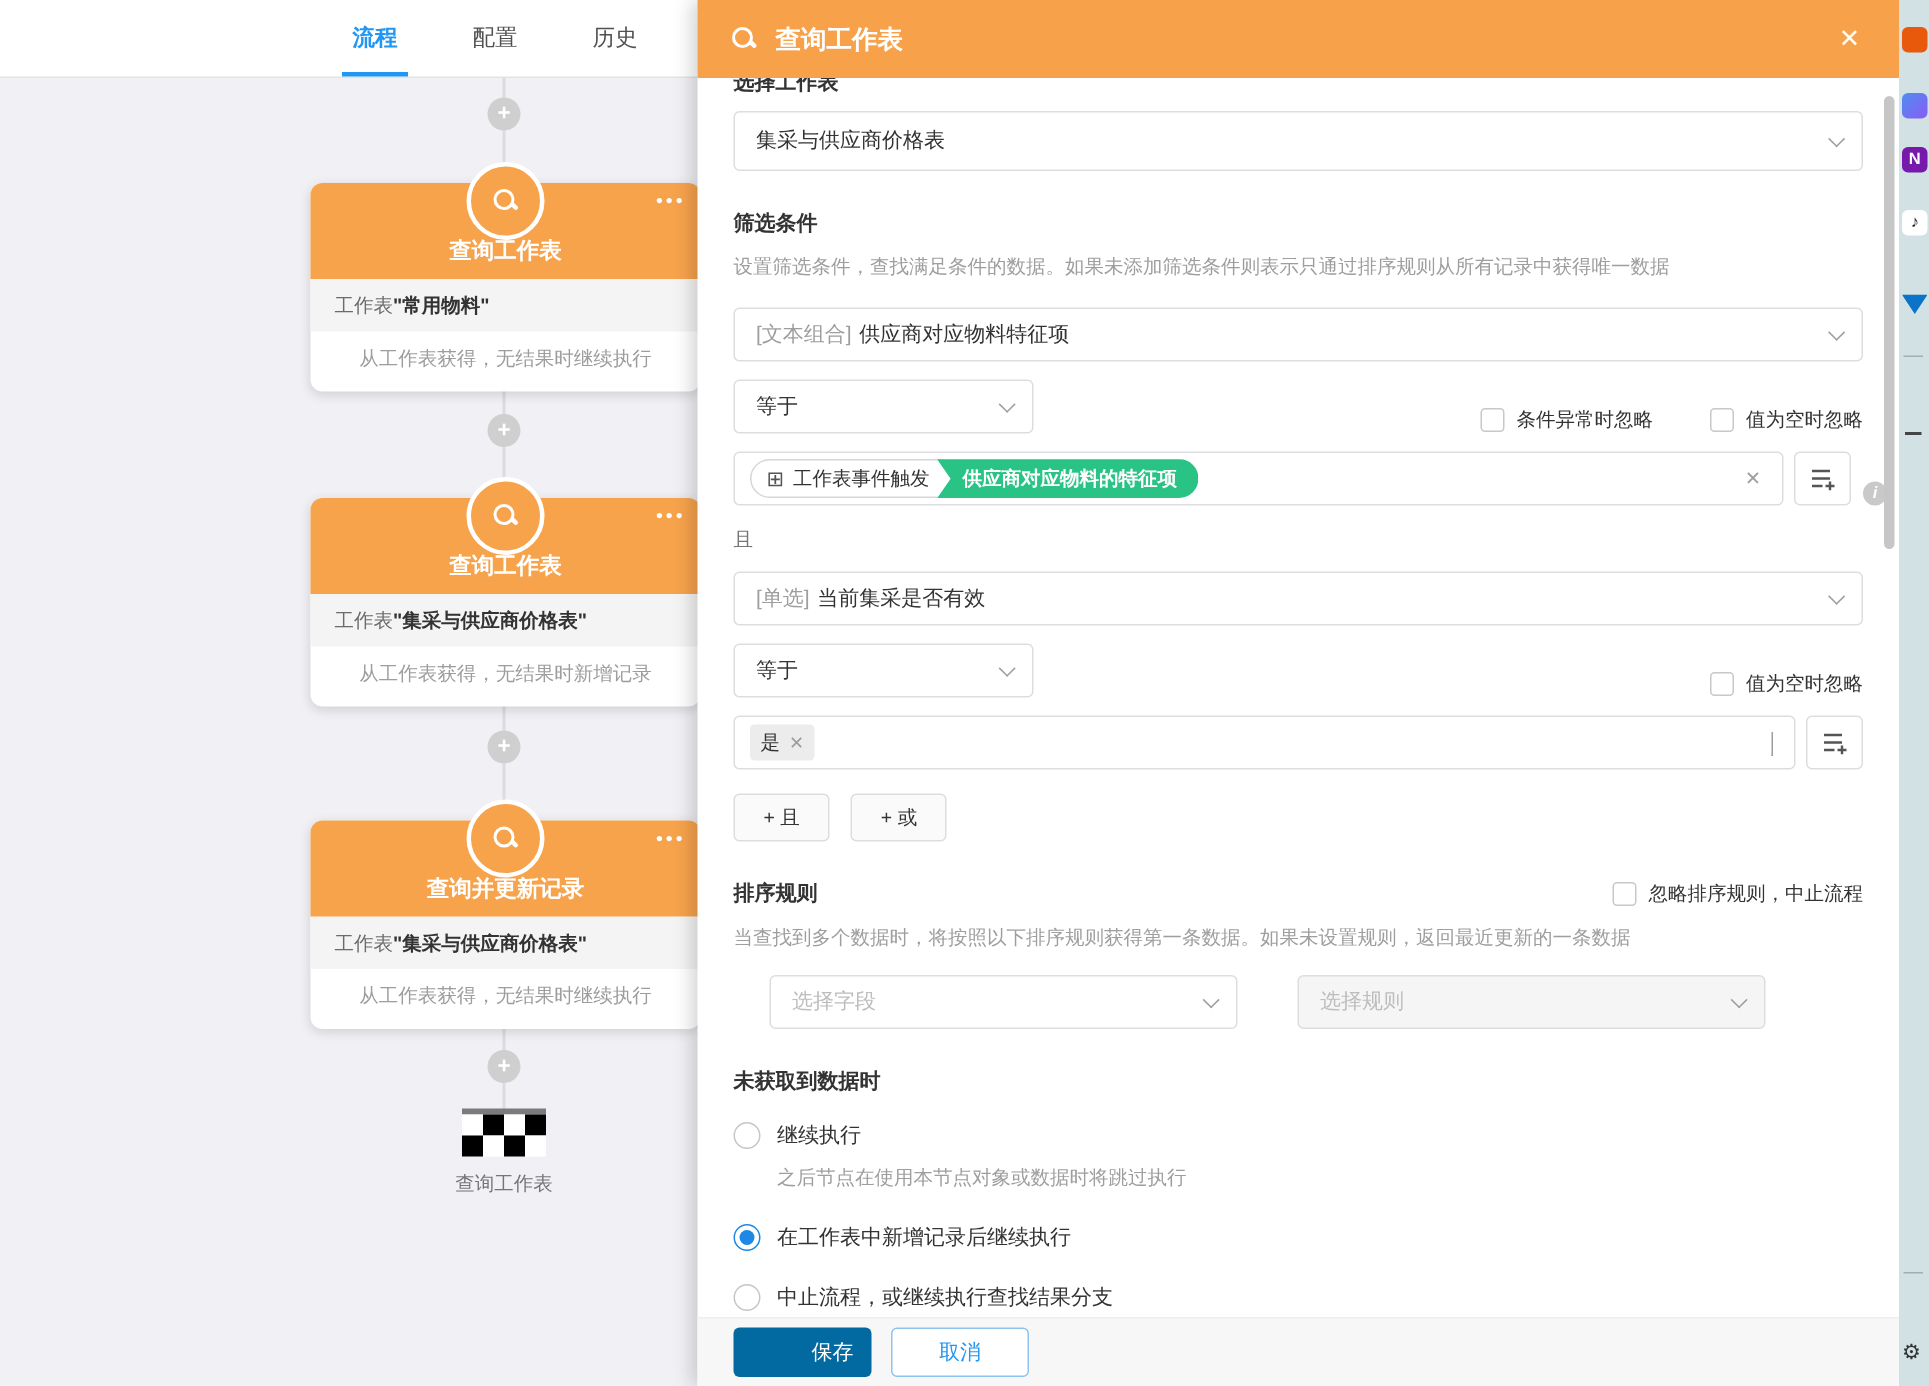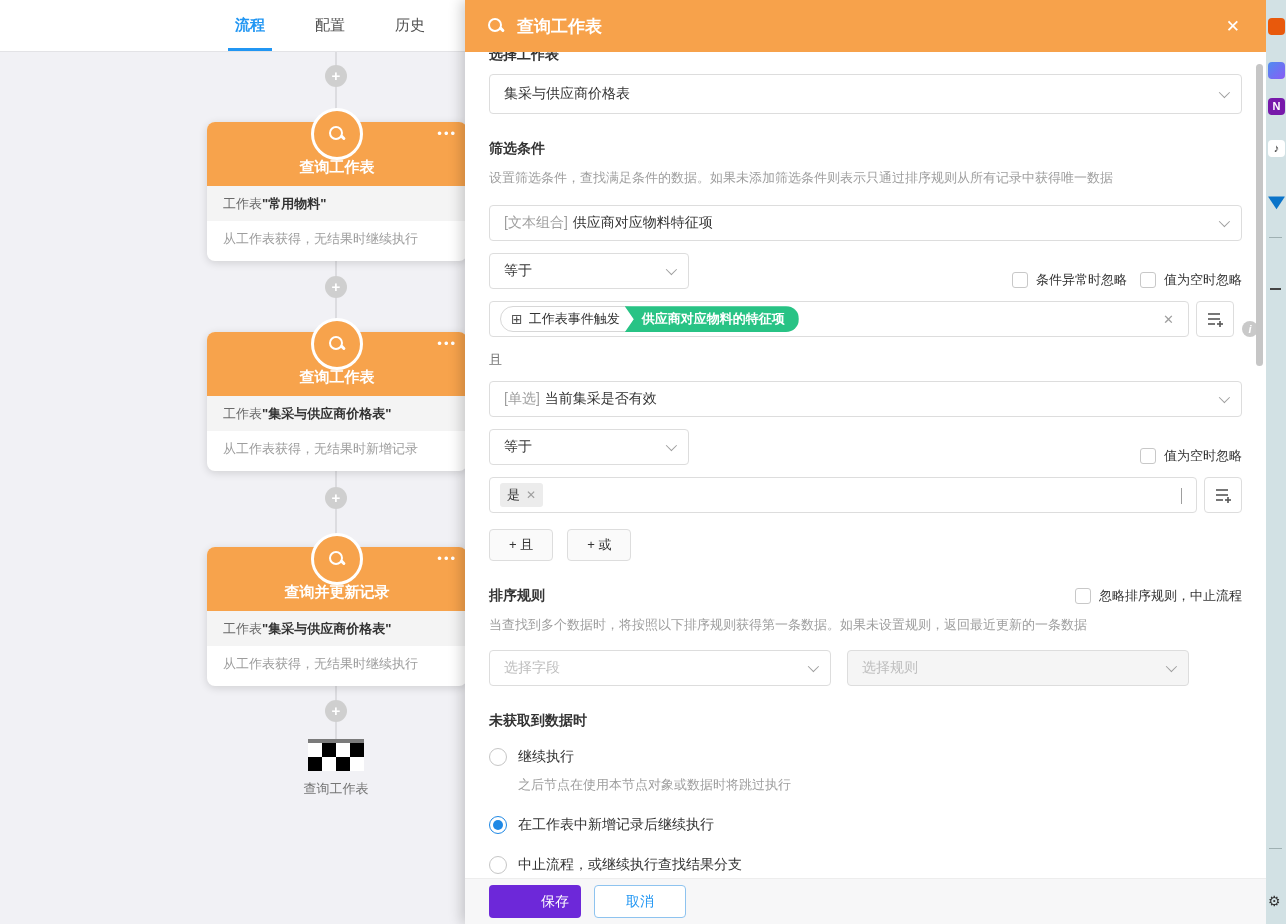--- a/index.html
+++ b/index.html
@@ -27,21 +27,21 @@
   .node-circle { position:absolute; top:-14px; left:50%; transform:translateX(-50%);
     width:52px; height:52px; border-radius:50%; background:#f7a34c; border:3px solid #fff;
     display:flex; align-items:center; justify-content:center; }
   .mag { position:relative; width:18px; height:18px; display:inline-block; }
   .mag::before { content:""; position:absolute; left:1px; top:1px; width:10px; height:10px;
     border:2.5px solid #fff; border-radius:50%; }
   .mag::after { content:""; position:absolute; left:12px; top:11px; width:6px; height:2.5px;
     background:#fff; transform:rotate(45deg); border-radius:2px; }
   .card-row1 { background:#f4f4f4; padding:9px 16px 8px; font-size:13px; color:#6b6b6b; }
   .card-row1 b { color:#333; }
-  .card-row2 { padding:9px 16px 13px; font-size:13px; color:#9d9d9d; }
+  .card-row2 { padding:9px 16px 13px; font-size:13px; color:#9d9d9d;text-align:center; }
 
   .endflag { position:absolute; left:308px; top:739px; width:56px; cursor:default; }
   .endflag .bar { height:4px; background:#7b7b7b; }
   .checker { display:grid; grid-template-columns:repeat(4,14px); grid-template-rows:repeat(2,14px); }
   .checker i { display:block; }
   .checker i.b { background:#000; } .checker i.w { background:#fff; }
   .end-label { position:absolute; left:276px; top:780px; width:120px; text-align:center;
     font-size:13px; color:#757575; }
 
   
@@ -65,21 +65,21 @@
   .ph { color:#bdbdbd; }
   .chev { width:8px; height:8px; border-right:1.6px solid #9e9e9e; border-bottom:1.6px solid #9e9e9e;
     transform:rotate(45deg) translateY(-2px); flex:none; }
 
   .h40 { height:40px; } .h36 { height:36px; }
   .mt10{margin-top:10px}.mt12{margin-top:12px}.mt14{margin-top:14px}.mt16{margin-top:16px}
   .mt18{margin-top:18px}.mt22{margin-top:22px}.mt26{margin-top:26px}
 
   .row { display:flex; align-items:flex-end; }
   .op-select { width:200px; }
-  .cb-group { margin-left:auto; display:flex; gap:13px; }
+  .cb-group { margin-left:auto; display:flex; gap:38px; }
   .cb-item { display:flex; align-items:center; gap:8px; font-size:13px; color:#333; cursor:pointer; }
   .cb { width:16px; height:16px; border:1px solid #c8c8c8; border-radius:3px; background:#fff; flex:none; }
 
   .value-box { flex:1; height:36px; border:1px solid #ddd; border-radius:4px; display:flex;
     align-items:center; padding:0 10px; background:#fff; min-width:0; }
   .value-box .x { margin-left:auto; color:#9e9e9e; font-size:13px; cursor:pointer; padding:0 4px; }
   .sq-btn { width:38px; height:36px; border:1px solid #ddd; border-radius:4px; background:#fff;
     margin-left:7px; display:flex; align-items:center; justify-content:center; cursor:pointer; flex:none; }
   .info-i { width:16px; height:16px; border-radius:50%; background:#c9c9c9; color:#fff; font-size:11px;
     font-style:italic; font-weight:bold; text-align:center; line-height:16px; margin-left:8px;
@@ -96,32 +96,32 @@
     padding:3px 7px; font-size:13px; color:#333; }
   .vtag .tx { color:#9e9e9e; font-size:12px; cursor:pointer; }
 
   .joiner { font-size:13px; color:#757575; }
 
   .add-btn { height:32px; padding:0 19px; background:#fafafa; border:1px solid #ddd; border-radius:4px;
     font-size:13px; color:#333; cursor:pointer; margin-right:14px; }
 
   .sort-head { display:flex; align-items:flex-start; }
   .sel-pair { display:flex; gap:16px; }
-  .sel-pair .select { width:342px; }
+  .sel-pair .select { width:312px;margin-left:24px; }
 
   .radio-line { display:flex; align-items:center; gap:11px; font-size:14px; color:#333; cursor:pointer; }
   .radio { width:18px; height:18px; border-radius:50%; border:1px solid #c6c6c6; background:#fff; flex:none; position:relative; }
   .radio.on { border:1.5px solid #1e88e5; }
   .radio.on::after { content:""; position:absolute; inset:3px; border-radius:50%; background:#1e88e5; }
   .radio-sub { margin:10px 0 0 29px; font-size:13px; color:#9e9e9e; }
 
   .drawer-foot { position:absolute; left:0; right:0; bottom:0; height:46px; background:#f7f7f8;
     border-top:1px solid #ededed; display:flex; align-items:center; padding-left:24px; gap:13px; }
   .btn { height:33px; min-width:92px; border-radius:4px; font-size:14px; cursor:pointer; border:none; }
-  .btn.primary { background:#6d28d9; color:#fff;padding-left:40px; }
+  .btn.primary { background:#0369a1; color:#fff;padding-left:40px; }
   .btn.ghost { background:#fff; color:#2196f3; border:1px solid #8ec3ef; }
 
   .scroll-thumb { position:absolute; right:3px; top:64px; width:7px; height:302px;
     background:#c6c6c6; border-radius:4px; cursor:pointer; }
 
   
   .strip { position:absolute; left:1266px; top:0; width:20px; height:924px; background:#d2e1e4; }
   .strip .ic { position:absolute; left:2px; width:17px; height:17px; border-radius:4px; cursor:pointer; }
   .ic-orange { top:18px; background:#e8590c; }
   .ic-copilot { top:62px; border-radius:50%; background:linear-gradient(135deg,#4e8df0,#8a5cf5); }

